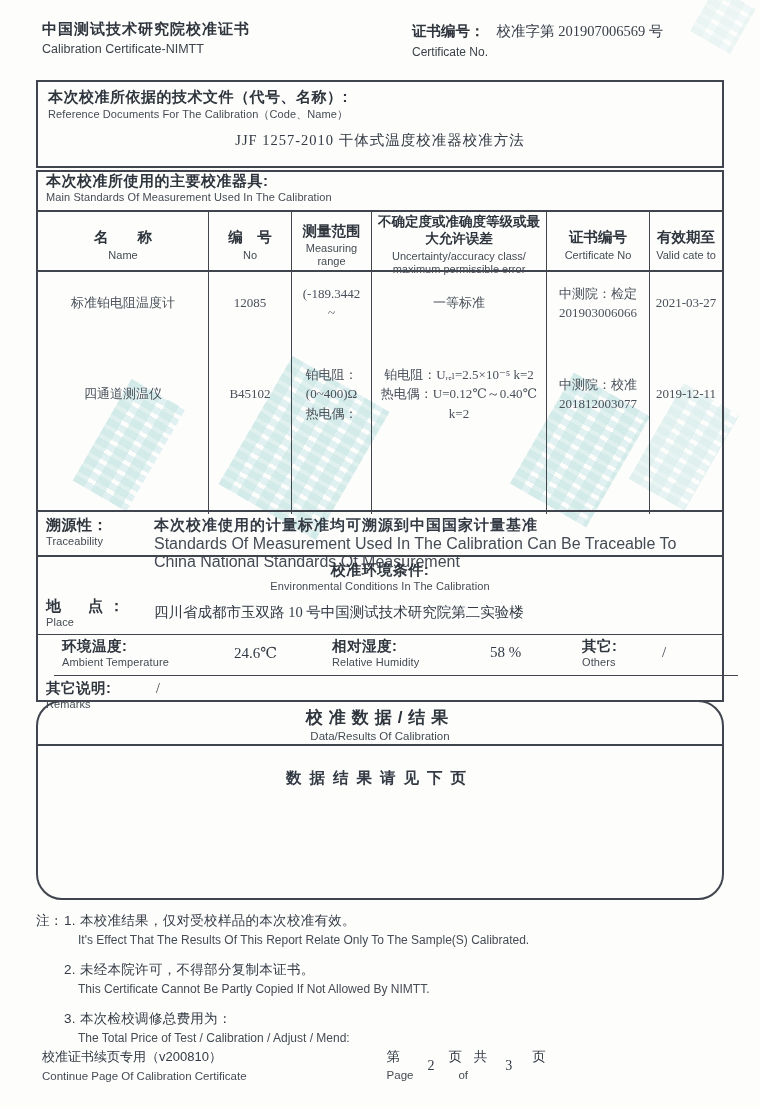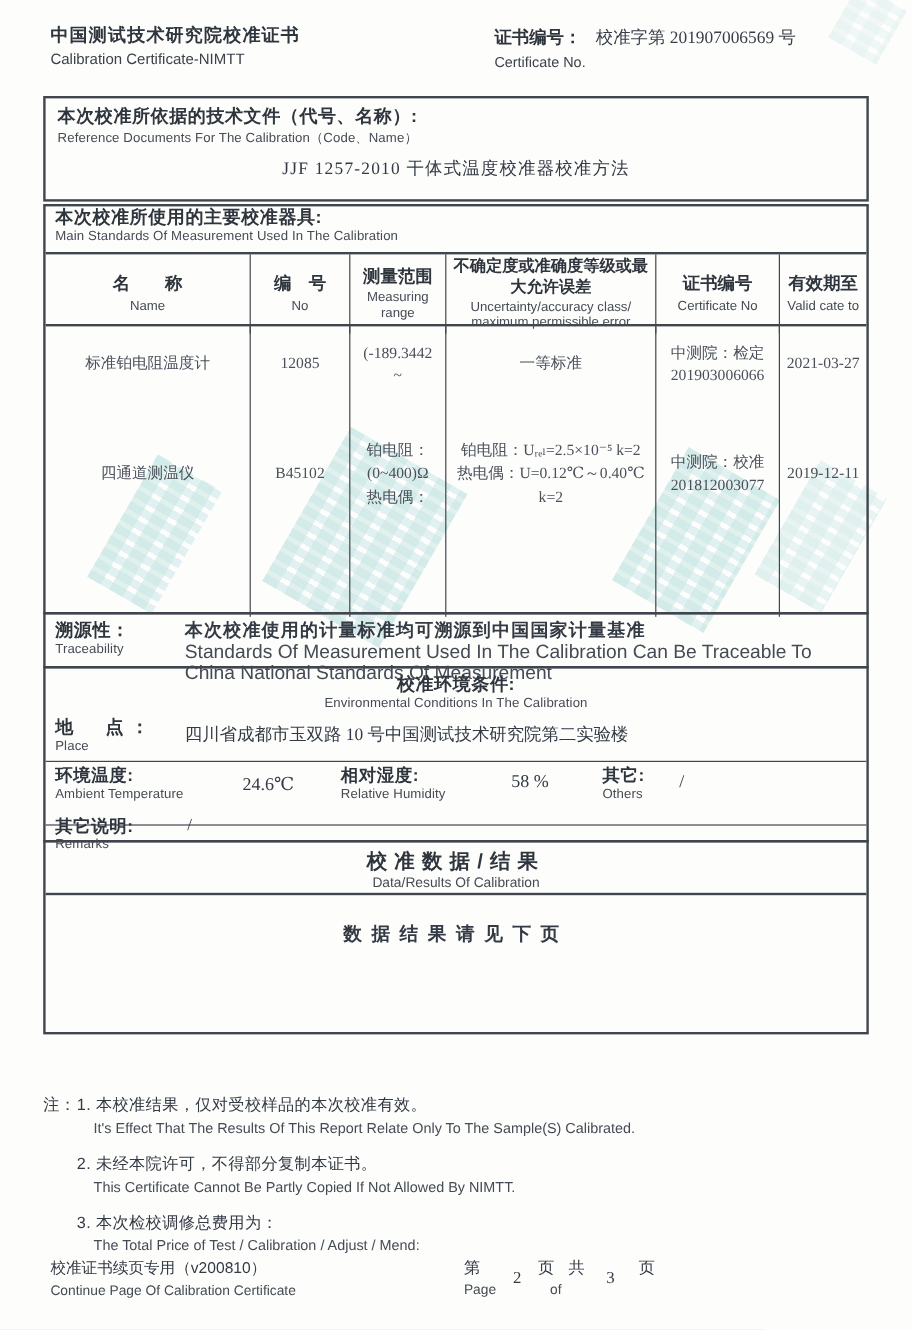--- a/index.html
+++ b/index.html
@@ -53,27 +53,27 @@
   .rowC .vzh{font-size:15px;font-weight:bold;letter-spacing:1px;color:#333a44;}
   .rowC .ven{font-size:16px;color:#454b54;}
 
   
   .boxD{left:36px;top:555px;width:688px;height:147px;}
   .envhead{padding:4px 8px 0 8px;text-align:center;}
   .place-row{position:absolute;left:0;top:38px;width:684px;height:39px;border-bottom:1.5px solid #41464e;display:flex;}
   .place-lab{width:108px;padding:2px 0 0 8px;}
   .place-lab .zh-label{letter-spacing:6px;}
   .place-val{flex:1;font-size:14.5px;padding-top:8px;color:#333a44;}
-  .temp-row{position:absolute;left:0;top:77px;width:684px;height:54px;border-bottom:1.5px solid #41464e;display:flex;padding:3px 0 0 8px;box-sizing:border-box;}
+  .temp-row{position:absolute;left:16px;top:77px;width:684px;height:42px;border-bottom:1.5px solid #41464e;display:flex;padding:3px 0 0 8px;box-sizing:border-box;gap:16px;}
   .pair{display:flex;flex-direction:column;}
   .pval{font-size:15px;padding-top:7px;color:#333a44;}
   .rem-row{position:absolute;left:0;top:119px;width:684px;display:flex;padding:3px 0 0 8px;box-sizing:border-box;}
 
   
-  .boxE{left:36px;top:700px;width:688px;height:162px;}
+  .boxE{left:36px;top:700px;width:688px;height:200px;border-radius:26px;}
   .res-title{border-bottom:2px solid #41464e;text-align:center;padding:4px 0 2px 0;}
   .res-title .zh{font-size:17px;font-weight:bold;letter-spacing:6px;}
   .res-title .en{font-size:11.5px;color:#454b54;margin-top:1px;}
   .res-body{text-align:center;padding-top:22px;font-size:15.5px;font-weight:bold;letter-spacing:8px;color:#333a44;}
 
   
   .notes{left:36px;top:912px;width:692px;}
   .note-item{display:flex;margin-bottom:14px;}
   .note-prefix{width:28px;font-size:13.5px;color:#333a44;flex:none;}
   .note-body{flex:1;}

